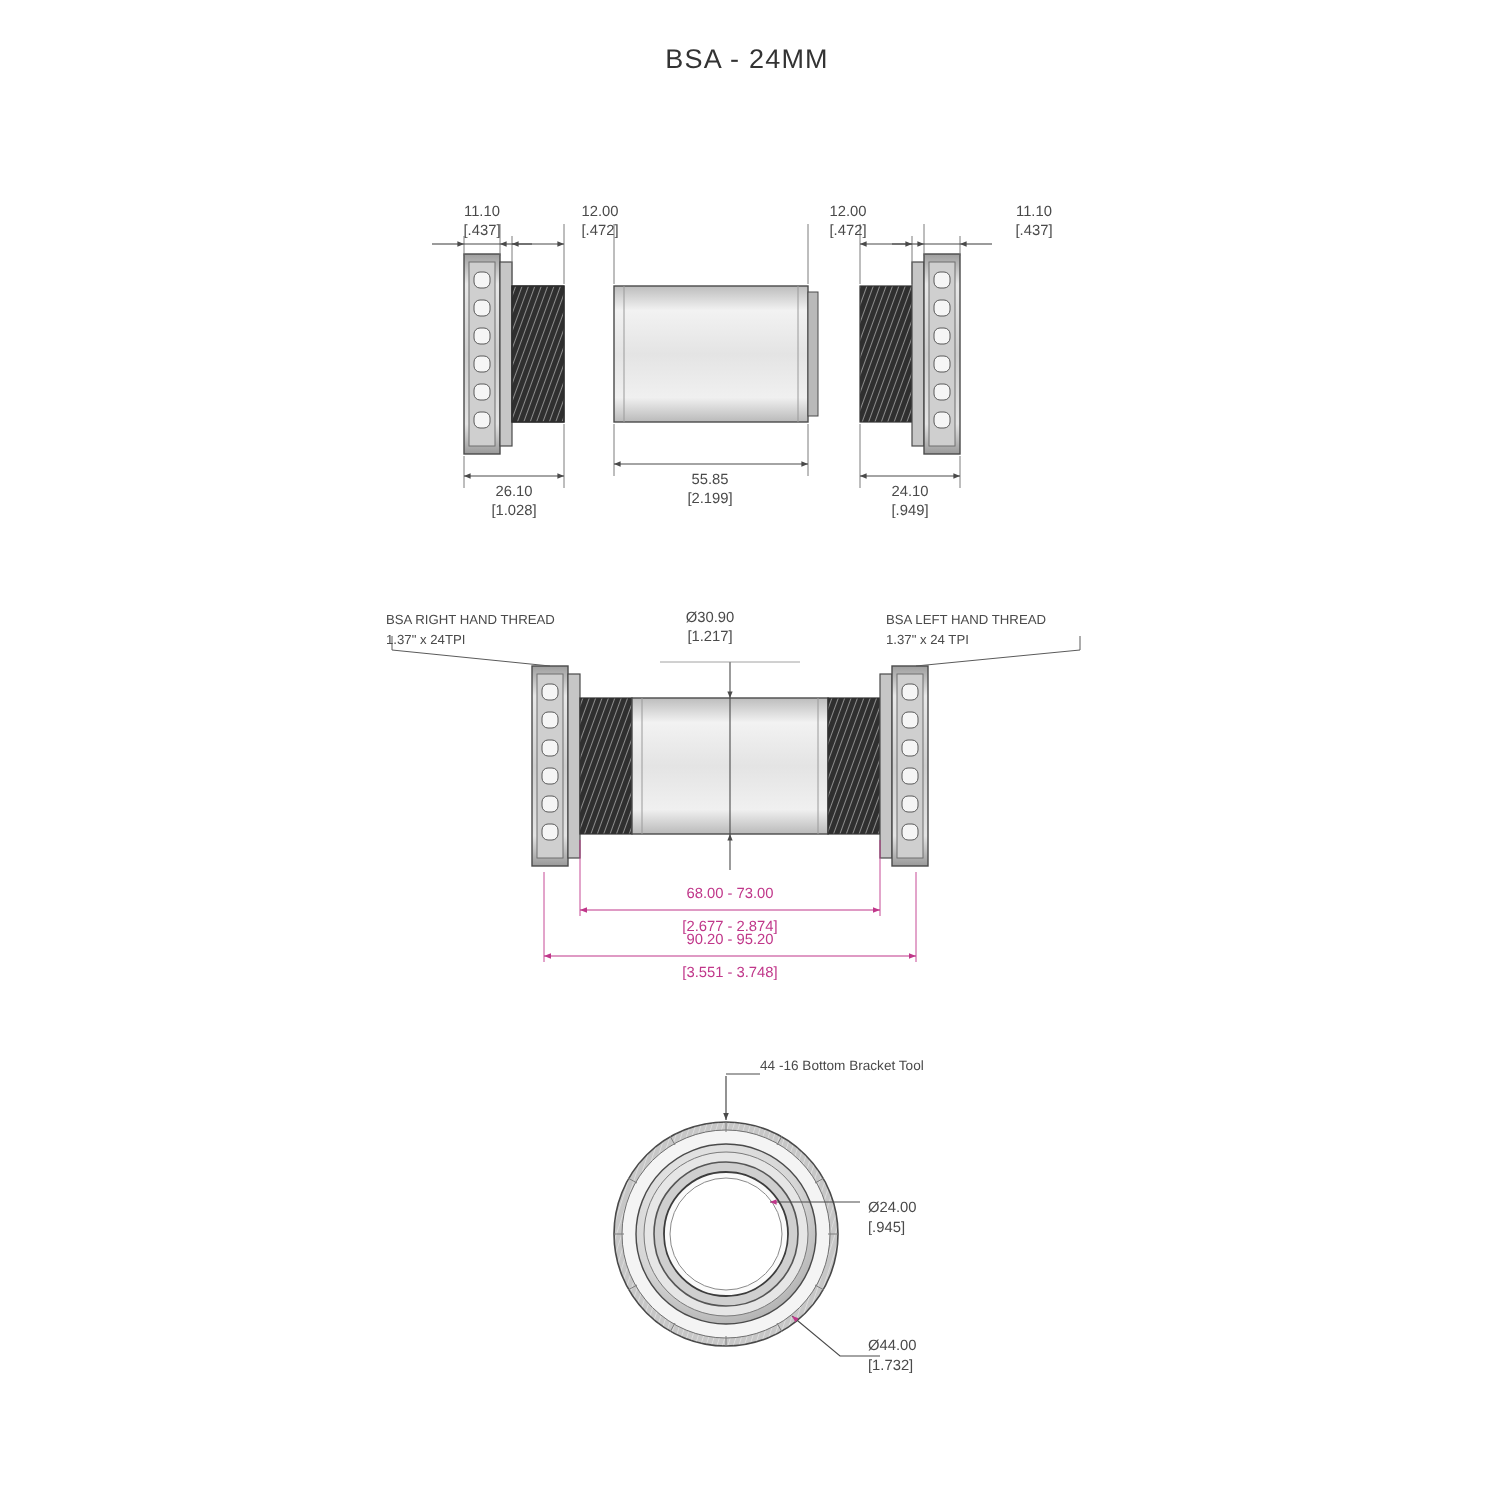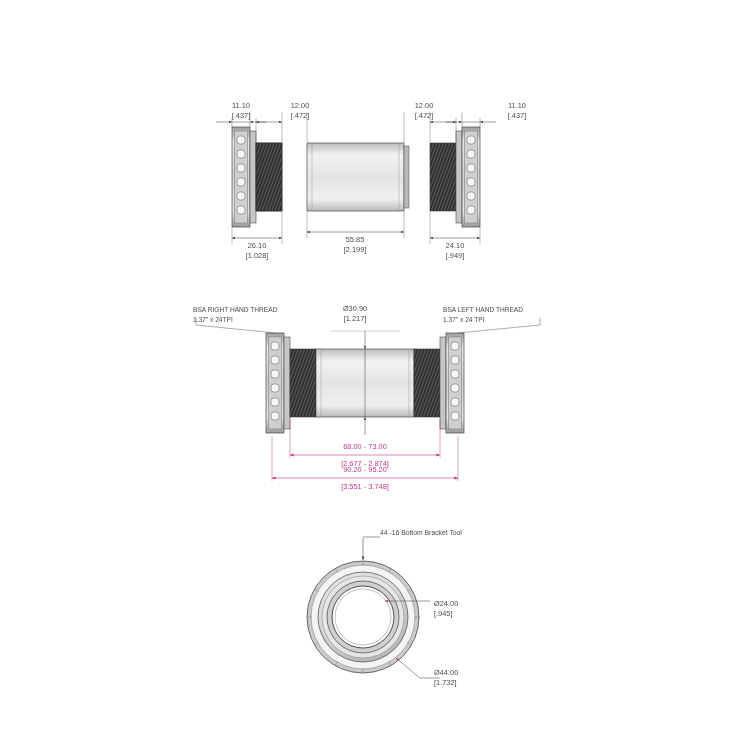--- a/index.html
+++ b/index.html
@@ -53,20 +53,21 @@
     font-family: "Liberation Sans", sans-serif;
     font-size: 6.8px;
     fill: #4a4a4a;
   }
 </style>
 </head>
 <body>
 
 <div class="sheet">
 
+  <div class="title">BSA - 24MM</div>
 
   <svg class="drawing" viewBox="0 0 747 746">
     <defs>
 
       <pattern id="threadPat" width="3" height="3" patternUnits="userSpaceOnUse" patternTransform="rotate(20)">
         <rect width="3" height="3" fill="#2f2f2f"></rect>
         <path d="M0 0 L0 3" stroke="#8d8d8d" stroke-width="1"></path>
       </pattern>
       <pattern id="knurlPat" width="2.6" height="2.6" patternUnits="userSpaceOnUse" patternTransform="rotate(18)">
         <rect width="2.6" height="2.6" fill="#3a3a3a"></rect>

